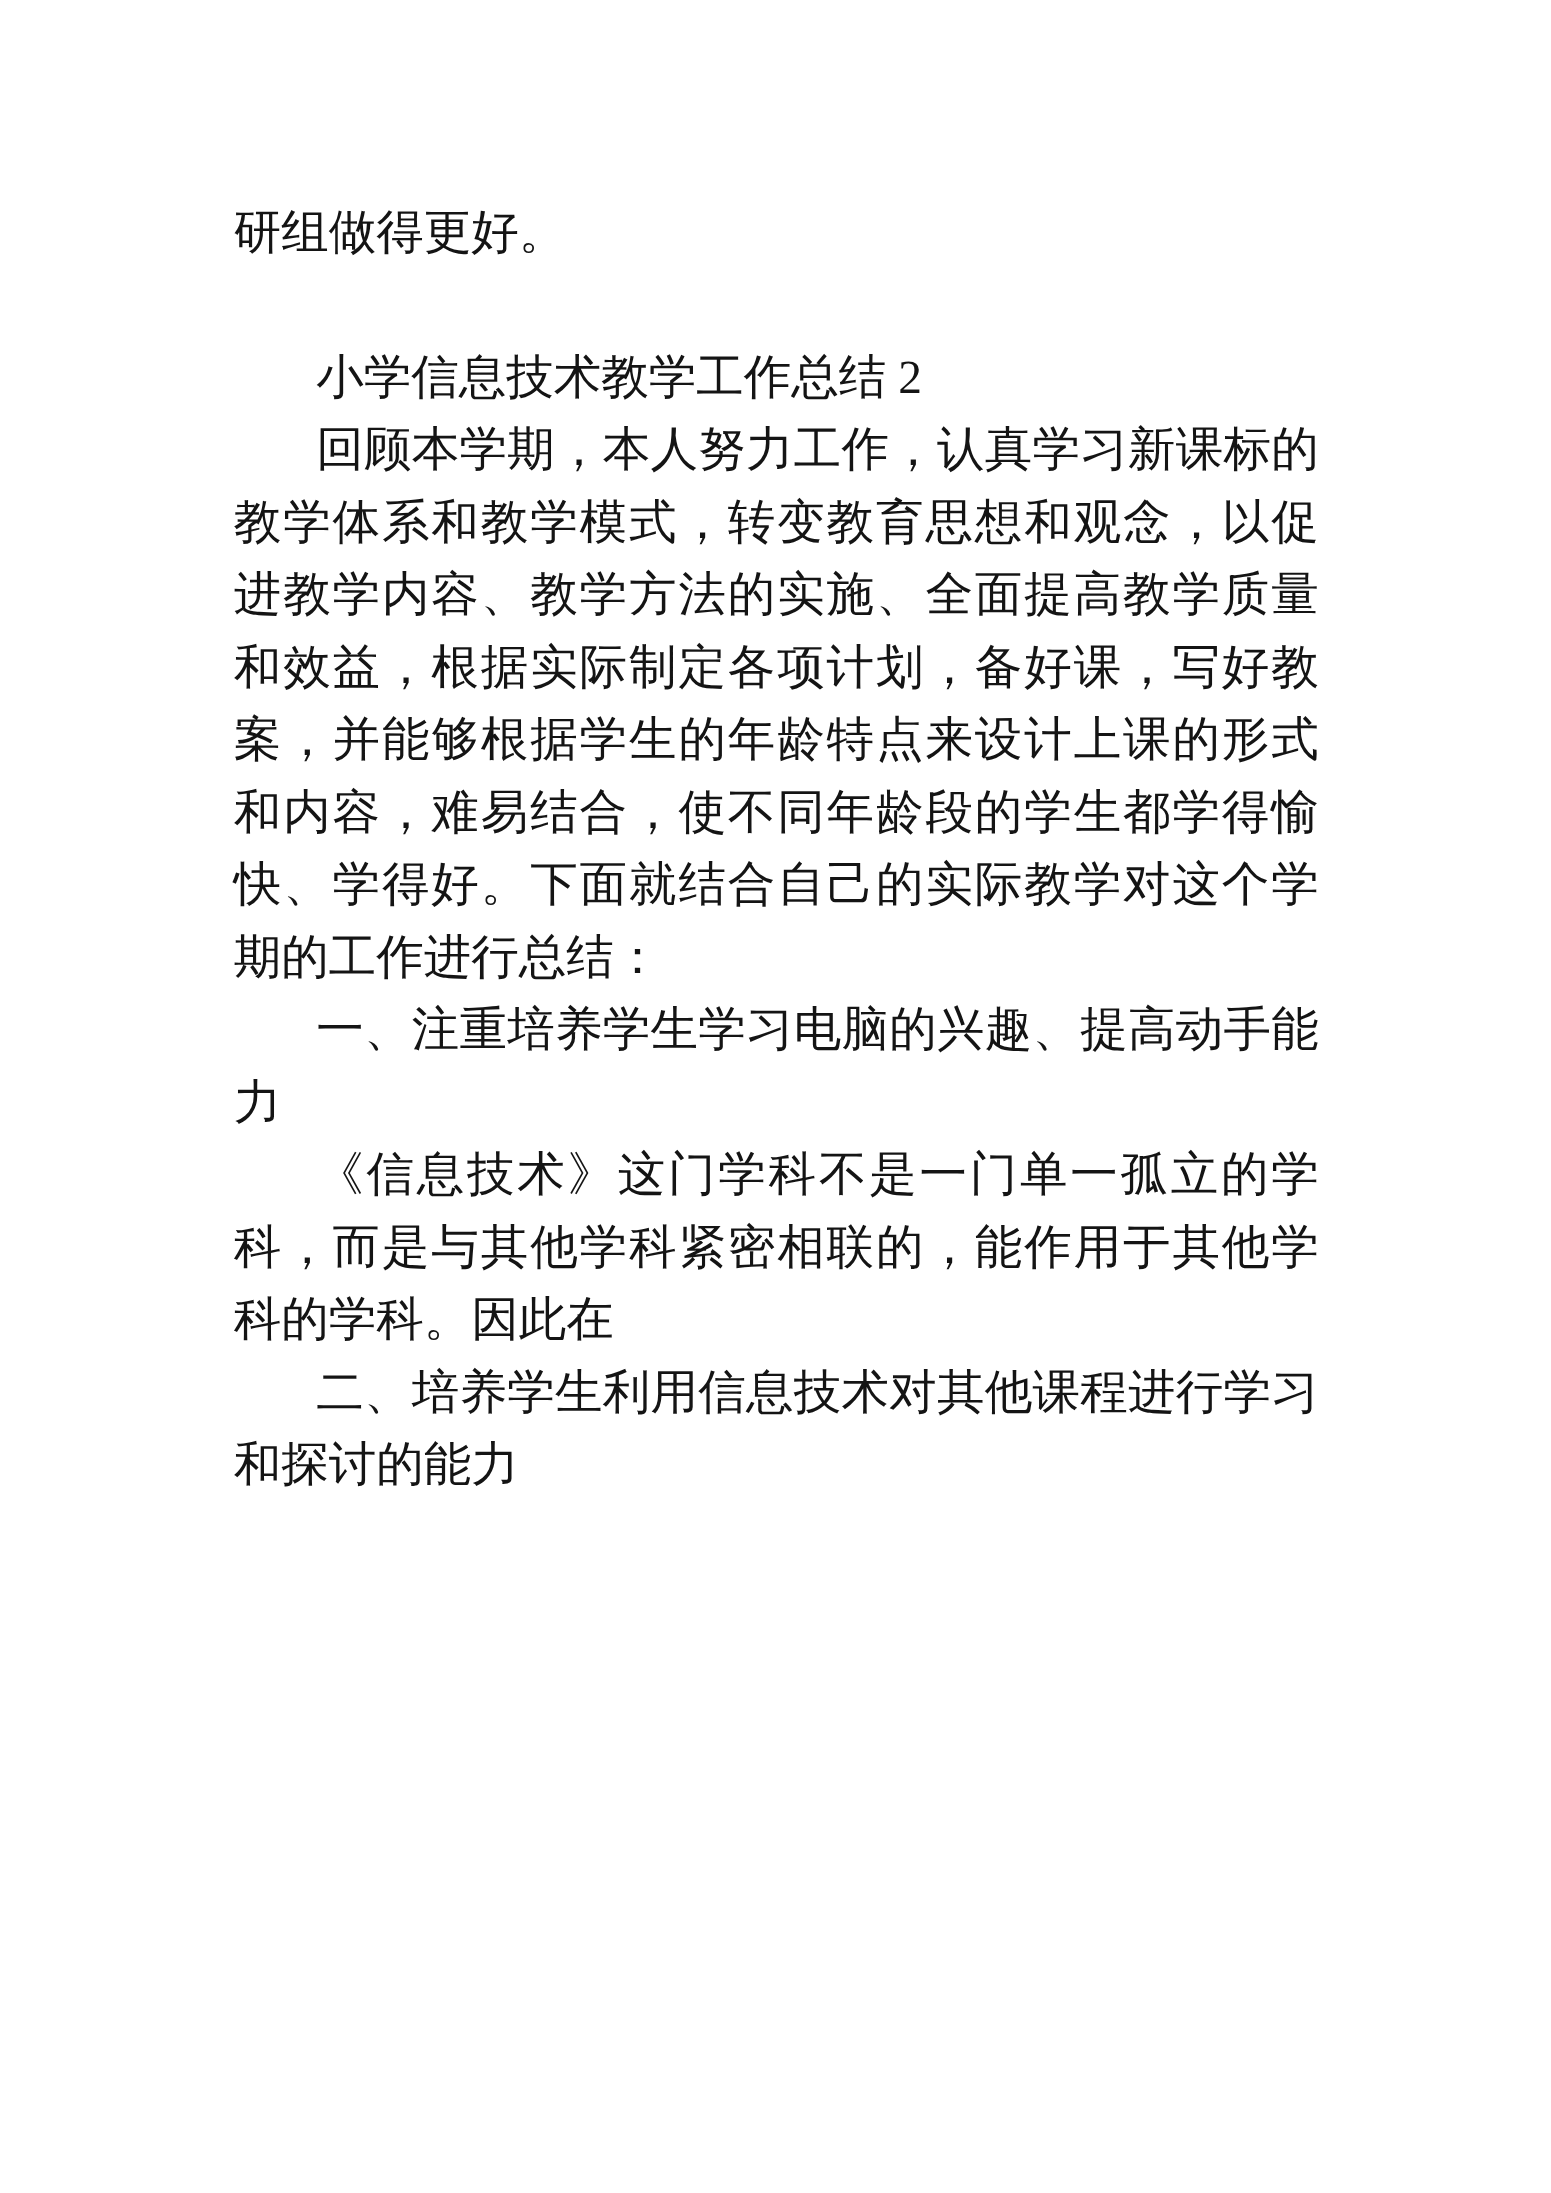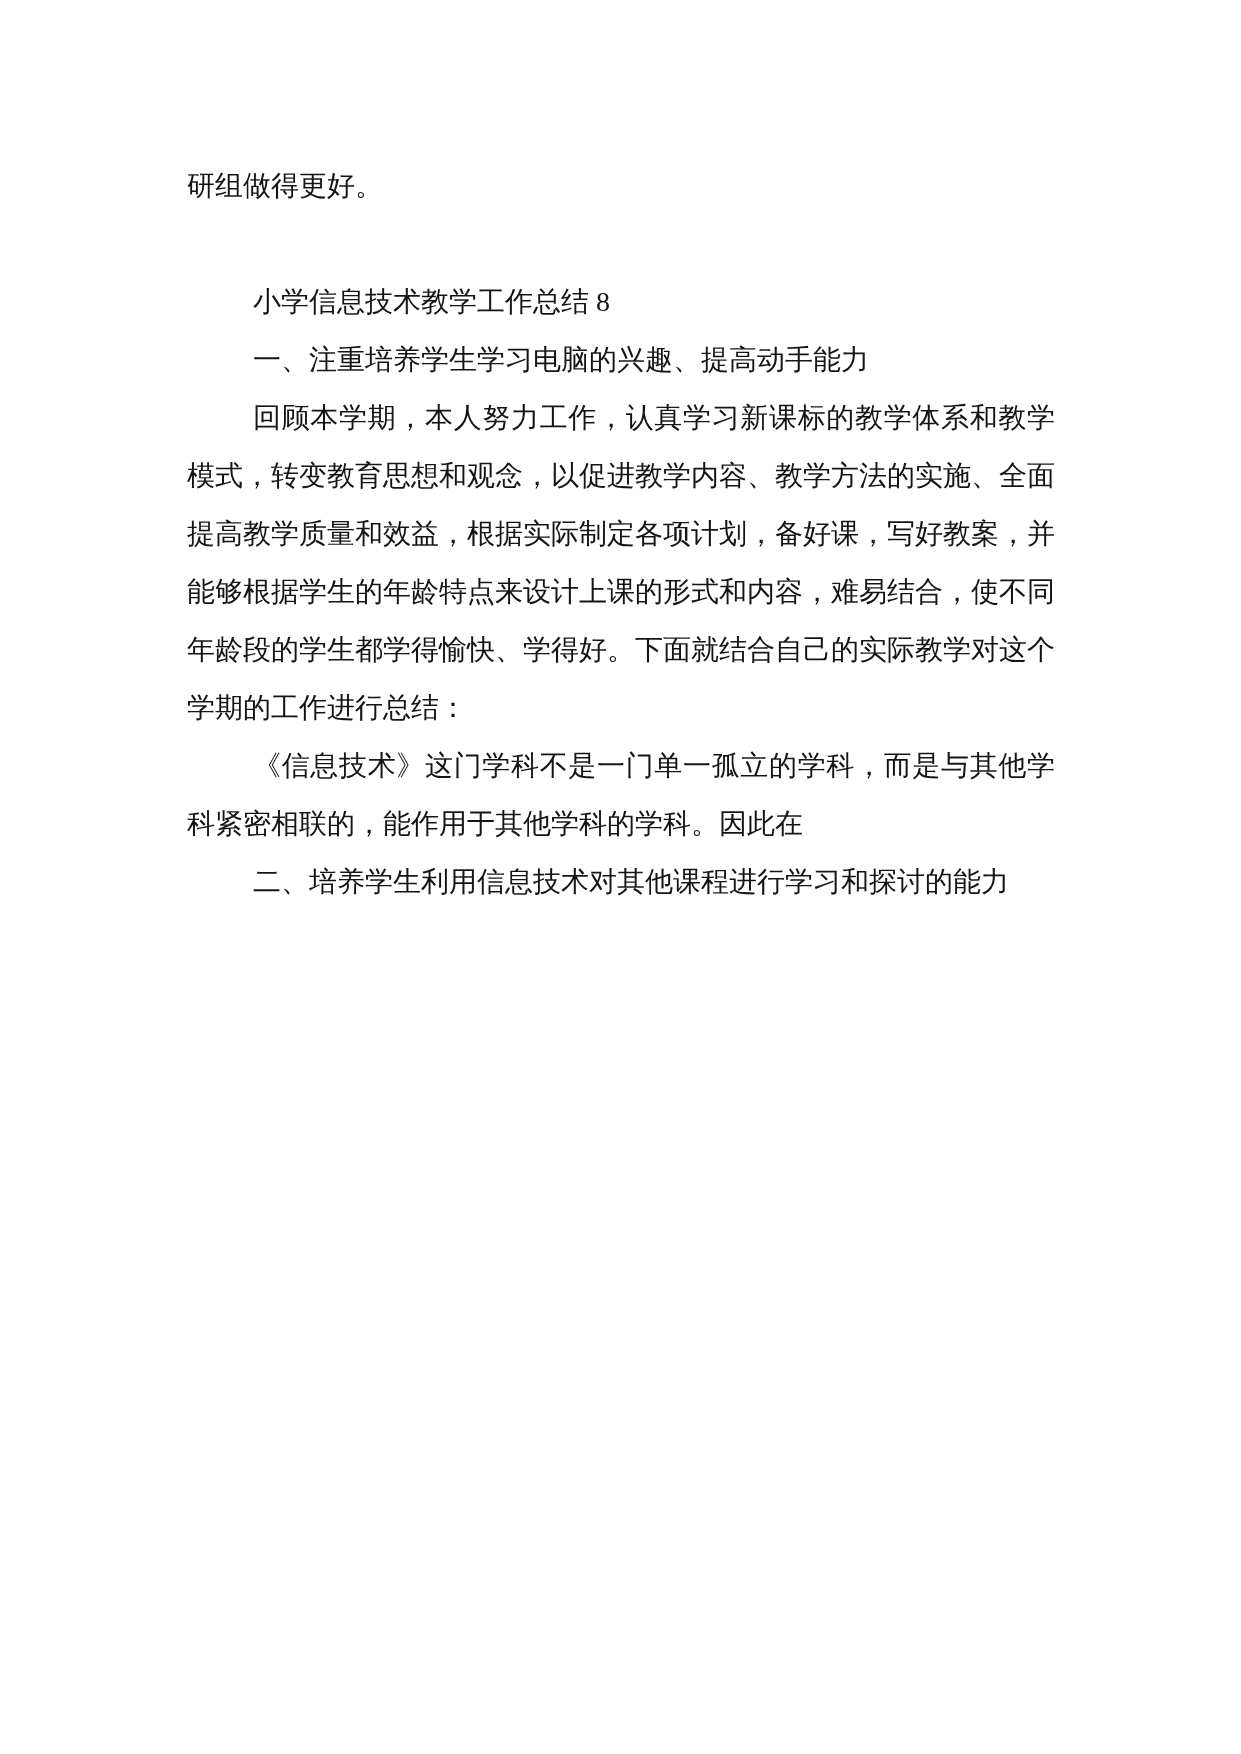--- a/index.html
+++ b/index.html
@@ -17,21 +17,21 @@
   .content {
     position: absolute;
     left: 187px;
     top: 157px;
     width: 868px;
   }
   .para {
     margin: 0;
     padding: 0;
     font-family: "Liberation Serif", "DejaVu Serif", serif;
-    font-size: 28px;
+    font-size: 38px;
     line-height: 58px;
     color: #141414;
     text-align: justify;
     text-justify: inter-ideograph;
     word-break: break-all;
     overflow-wrap: break-word;
   }
   .para.indent {
     text-indent: 66px;
   }
@@ -41,19 +41,19 @@
   .para.heading {
     font-weight: normal;
   }
 </style>
 </head>
 <body>
 
 <div class="page">
   <div class="content" id="content">
       <p class="para">研组做得更好。</p>
-      <p class="para indent space-before heading">小学信息技术教学工作总结 8</p>
+      <p class="para indent space-before heading">小学信息技术教学工作总结 2</p>
+      <p class="para indent">回顾本学期，本人努力工作，认真学习新课标的教学体系和教学模式，转变教育思想和观念，以促进教学内容、教学方法的实施、全面提高教学质量和效益，根据实际制定各项计划，备好课，写好教案，并能够根据学生的年龄特点来设计上课的形式和内容，难易结合，使不同年龄段的学生都学得愉快、学得好。下面就结合自己的实际教学对这个学期的工作进行总结：</p>
       <p class="para indent">一、注重培养学生学习电脑的兴趣、提高动手能力</p>
-      <p class="para indent">回顾本学期，本人努力工作，认真学习新课标的教学体系和教学模式，转变教育思想和观念，以促进教学内容、教学方法的实施、全面提高教学质量和效益，根据实际制定各项计划，备好课，写好教案，并能够根据学生的年龄特点来设计上课的形式和内容，难易结合，使不同年龄段的学生都学得愉快、学得好。下面就结合自己的实际教学对这个学期的工作进行总结：</p>
       <p class="para indent">《信息技术》这门学科不是一门单一孤立的学科，而是与其他学科紧密相联的，能作用于其他学科的学科。因此在</p>
       <p class="para indent">二、培养学生利用信息技术对其他课程进行学习和探讨的能力</p>
     </div>
 </div>
 
 </body></html>

